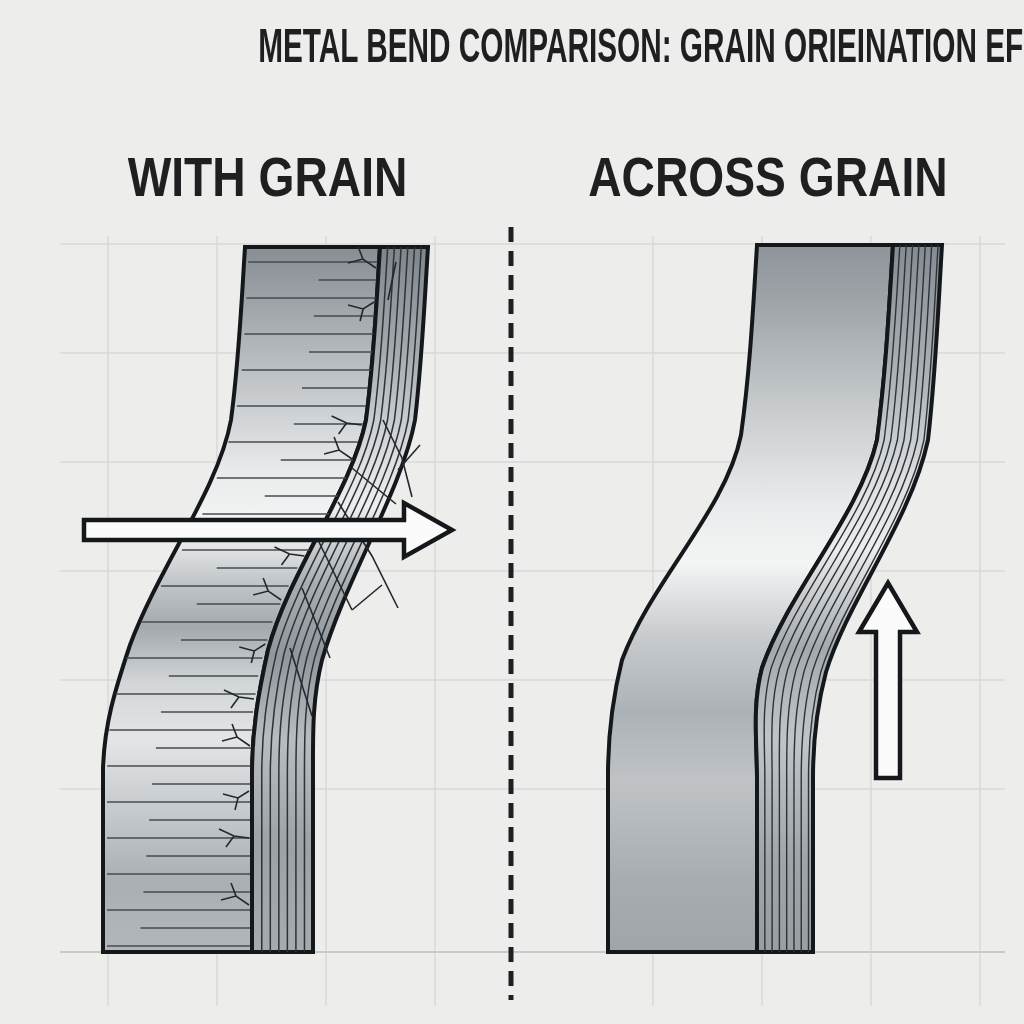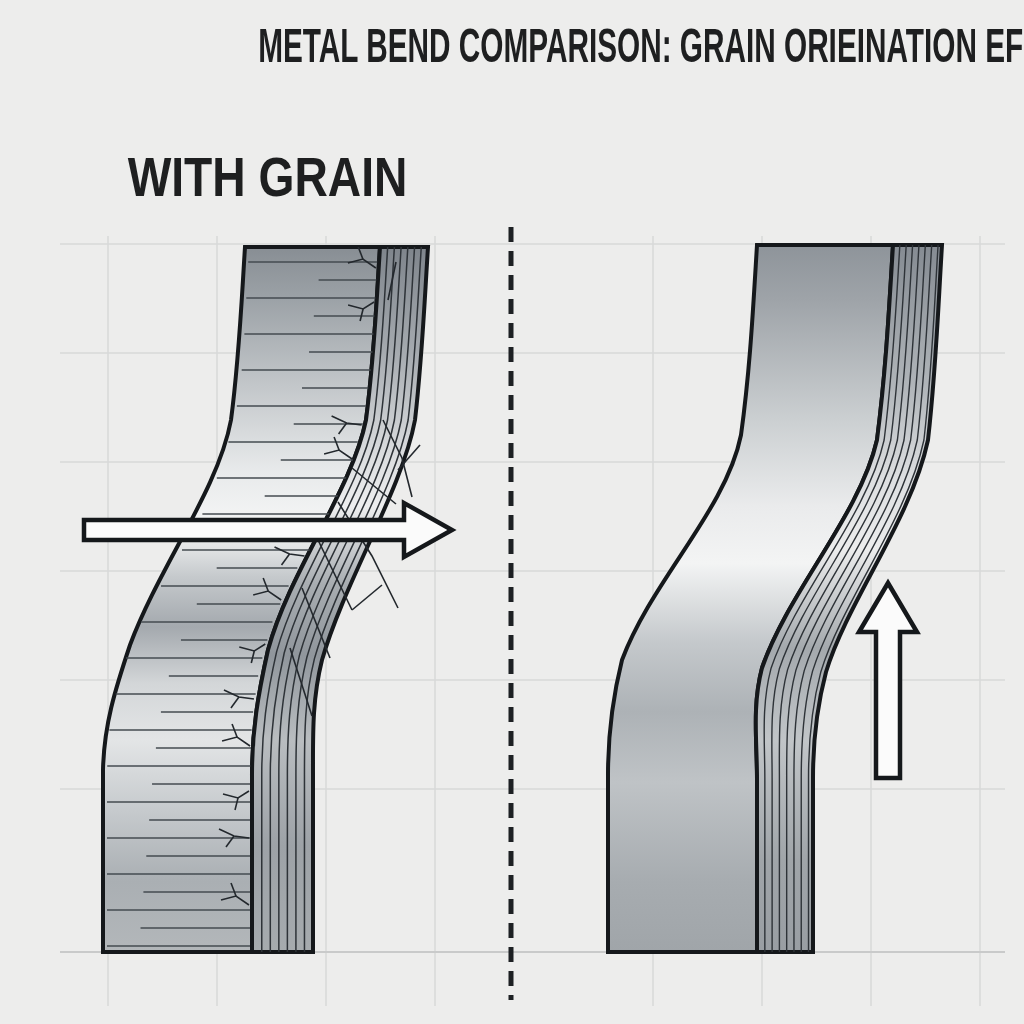--- a/index.html
+++ b/index.html
@@ -204,13 +204,16 @@
     <polygon id="arrowL" points="84,520 404,520 404,503 452,530 404,557 404,540 84,540" fill="#fbfbfb" stroke="#15181b" stroke-width="4.5" stroke-linejoin="miter"></polygon>
     <polygon id="arrowR" points="888,583 917,632 900,632 900,778 876,778 876,632 859,632" fill="#fbfbfb" stroke="#15181b" stroke-width="4.5" stroke-linejoin="miter"></polygon>
   </svg>
 
   <div class="title">
     <span class="squeezeT">METAL BEND COMPARISON: GRAIN ORIEINATION EFFECT</span>
   </div>
   <div class="sub left">
     <span class="squeezeS">WITH GRAIN</span>
   </div>
+  <div class="sub right">
+    <span class="squeezeS">ACROSS GRAIN</span>
+  </div>
 </div>
 
 </body></html>

